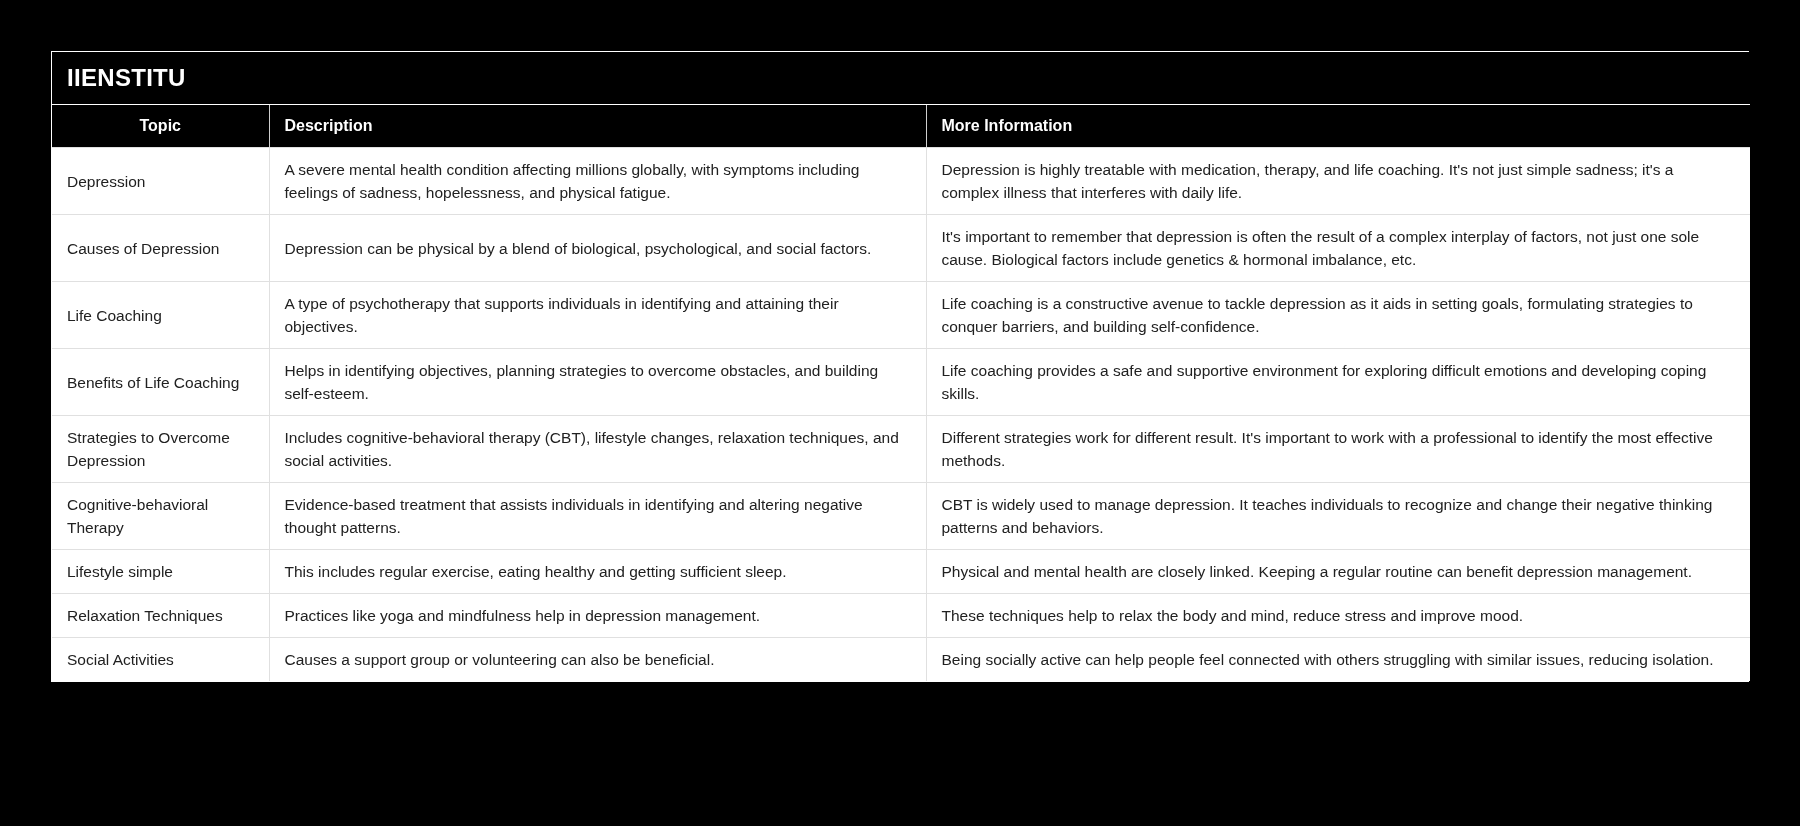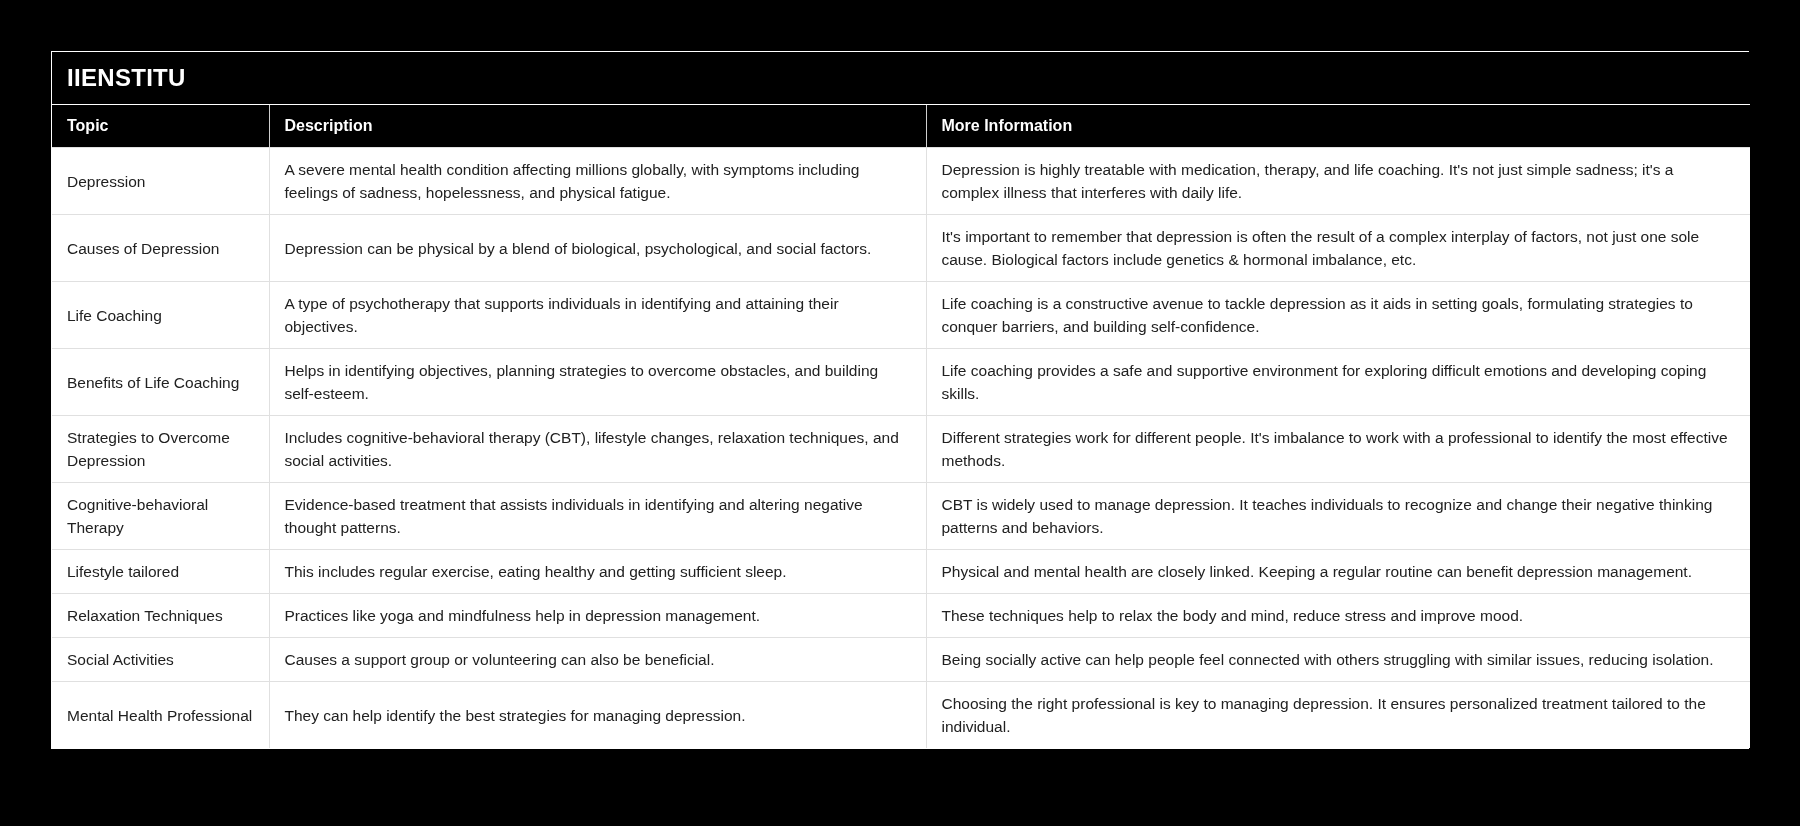--- a/index.html
+++ b/index.html
@@ -44,21 +44,21 @@
     color: #ffffff;
     text-align: left;
     font-size: 16px;
     font-weight: bold;
     line-height: 22px;
     padding: 10px 15px;
     border-left: 1px solid #cfcfcf;
     border-right: 1px solid #cfcfcf;
     border-bottom: 1px solid #e0e0e0;
   }
-  tr.header-row th:first-child { border-left: none; }
+  tr.header-row th:first-child { border-left: none; text-align: center; }
   tr.header-row th:last-child  { border-right: none; margin-left: 8px; }
 
   tbody td {
     background: #ffffff;
     color: #212121;
     font-size: 15.5px;
     line-height: 23px;
     padding: 10px 15px;
     vertical-align: middle;
     border: 1px solid #e0e0e0;
@@ -110,48 +110,43 @@
 
   <tr>
     <td>Benefits of Life Coaching</td>
     <td>Helps in identifying objectives, planning strategies to overcome obstacles, and building self-esteem.</td>
     <td>Life coaching provides a safe and supportive environment for exploring difficult emotions and developing coping skills.</td>
   </tr>
 
   <tr>
     <td>Strategies to Overcome Depression</td>
     <td>Includes cognitive-behavioral therapy (CBT), lifestyle changes, relaxation techniques, and social activities.</td>
-    <td>Different strategies work for different people. It's imbalance to work with a professional to identify the most effective methods.</td>
+    <td>Different strategies work for different result. It's important to work with a professional to identify the most effective methods.</td>
   </tr>
 
   <tr>
     <td>Cognitive-behavioral Therapy</td>
     <td>Evidence-based treatment that assists individuals in identifying and altering negative thought patterns.</td>
     <td>CBT is widely used to manage depression. It teaches individuals to recognize and change their negative thinking patterns and behaviors.</td>
   </tr>
 
   <tr>
-    <td>Lifestyle tailored</td>
+    <td>Lifestyle simple</td>
     <td>This includes regular exercise, eating healthy and getting sufficient sleep.</td>
     <td>Physical and mental health are closely linked. Keeping a regular routine can benefit depression management.</td>
   </tr>
 
   <tr>
     <td>Relaxation Techniques</td>
     <td>Practices like yoga and mindfulness help in depression management.</td>
     <td>These techniques help to relax the body and mind, reduce stress and improve mood.</td>
   </tr>
 
   <tr>
     <td>Social Activities</td>
     <td>Causes a support group or volunteering can also be beneficial.</td>
     <td>Being socially active can help people feel connected with others struggling with similar issues, reducing isolation.</td>
   </tr>
 
-  <tr>
-    <td>Mental Health Professional</td>
-    <td>They can help identify the best strategies for managing depression.</td>
-    <td>Choosing the right professional is key to managing depression. It ensures personalized treatment tailored to the individual.</td>
-  </tr>
 </tbody>
     </table>
   </div>
 </div>
 
 </body></html>

